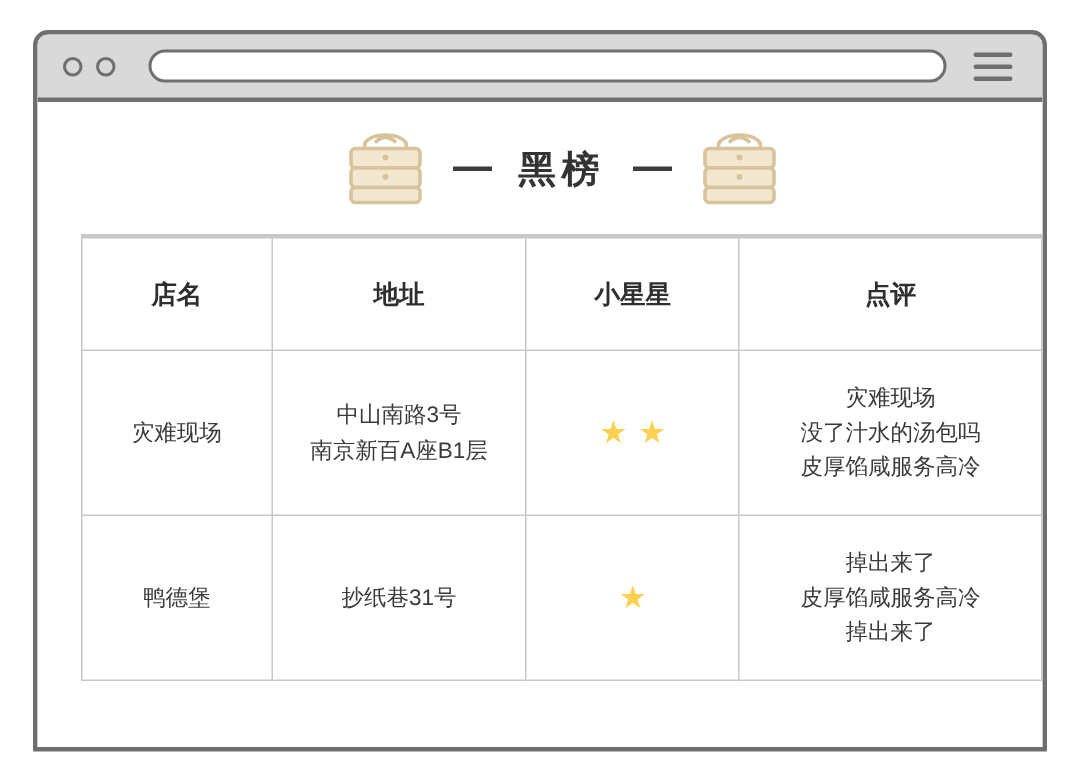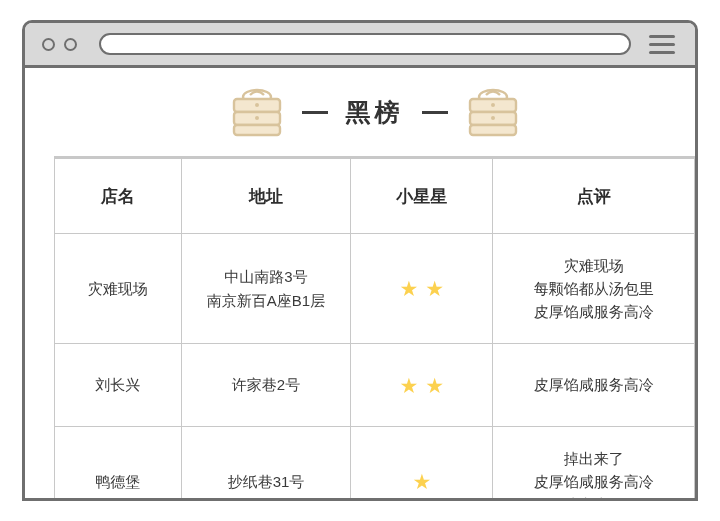--- a/index.html
+++ b/index.html
@@ -255,45 +255,26 @@
             </td>
             <td>
               <div class="stars">
                 <span class="star">★</span>
                 <span class="star">★</span>
               </div>
             </td>
             <td>
               <div class="cell-lines">
                 <div>灾难现场</div>
-                <div>每颗馅都从汤包里</div>
+                <div>没了汁水的汤包吗</div>
                 <div>皮厚馅咸服务高冷</div>
               </div>
             </td>
           </tr>
 
-          <tr class="row-short">
-            <td>刘长兴</td>
-            <td>
-              <div class="cell-lines">
-                <div>许家巷2号</div>
-              </div>
-            </td>
-            <td>
-              <div class="stars">
-                <span class="star">★</span>
-                <span class="star">★</span>
-              </div>
-            </td>
-            <td>
-              <div class="cell-lines">
-                <div>皮厚馅咸服务高冷</div>
-              </div>
-            </td>
-          </tr>
 
           <tr class="row-tall">
             <td>鸭德堡</td>
             <td>
               <div class="cell-lines">
                 <div>抄纸巷31号</div>
               </div>
             </td>
             <td>
               <div class="stars">

